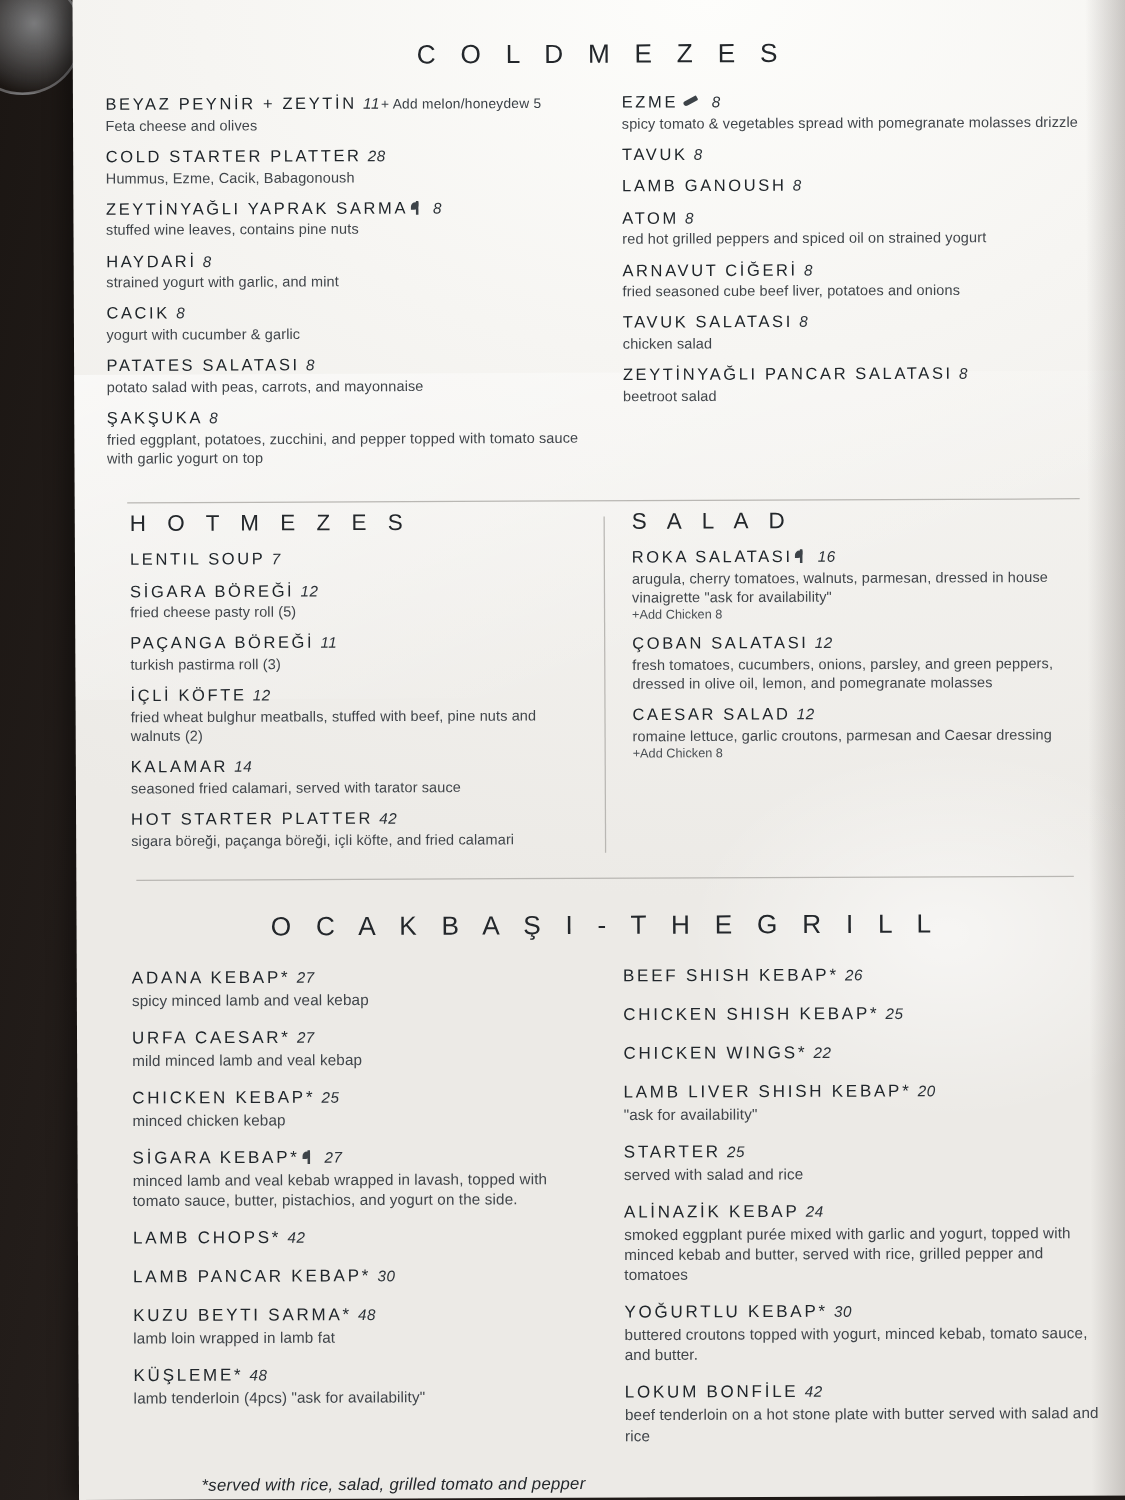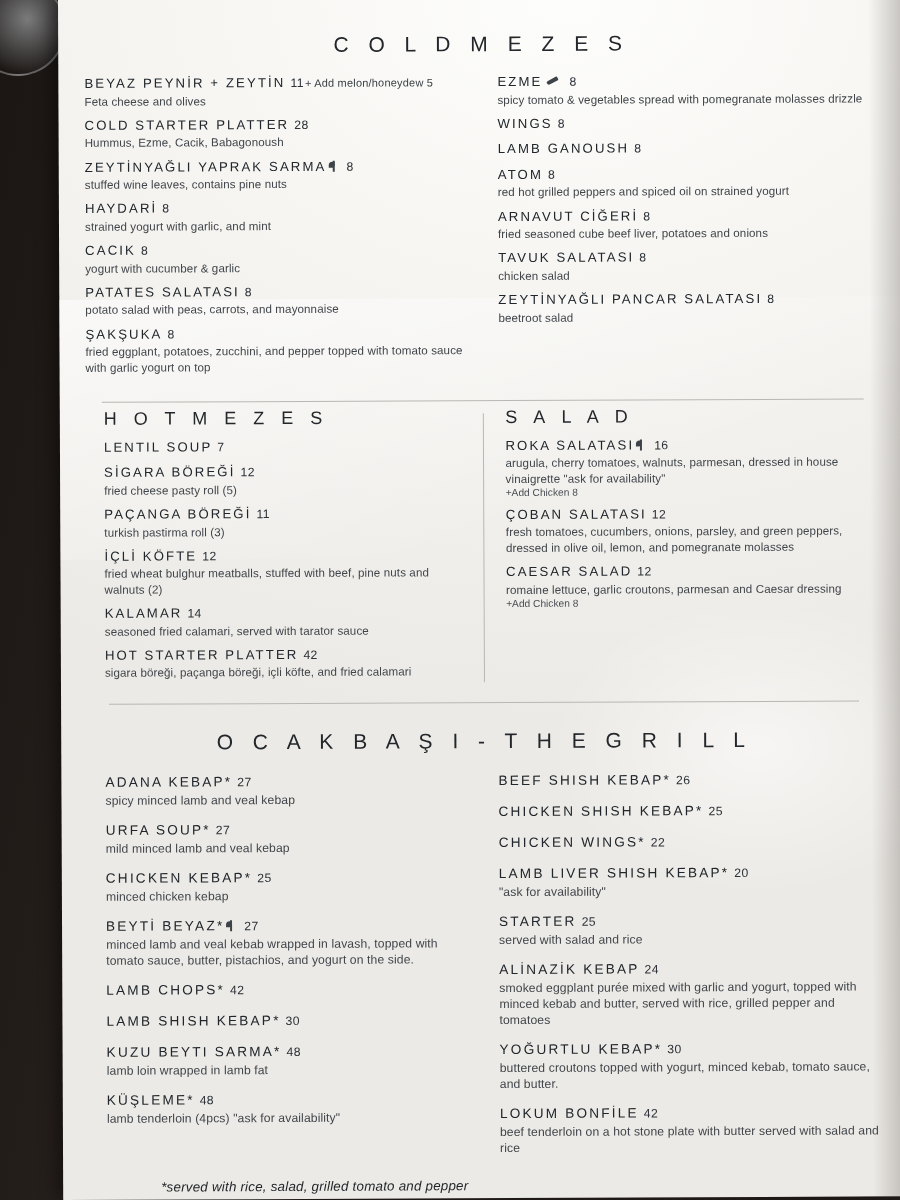--- a/index.html
+++ b/index.html
@@ -97,20 +97,21 @@
     font-size: 13.2px;
     letter-spacing: 2.1px;
     color: #20262b;
     line-height: 1.25;
   }
   .item-price {
     font-size: 12.2px;
     letter-spacing: .4px;
     color: #2c3238;
     margin-left: 5px;
+    font-style: italic;
   }
   .item-extra {
     font-size: 11px;
     letter-spacing: .2px;
     color: #3a4046;
     margin-left: 1px;
   }
   .item-desc {
     font-size: 11.6px;
     line-height: 1.32;
@@ -237,21 +238,21 @@
         </div>
 
         <div class="col right">
 
           <div class="item">
             <div class="item-name"><span>EZME</span><span class="chili-icon"></span><span class="item-price">8</span></div>
             <div class="item-desc">spicy tomato &amp; vegetables spread with pomegranate molasses drizzle</div>
           </div>
 
           <div class="item">
-            <div class="item-name"><span>WINGS</span><span class="item-price">8</span></div>
+            <div class="item-name"><span>TAVUK</span><span class="item-price">8</span></div>
           </div>
 
           <div class="item">
             <div class="item-name"><span>LAMB GANOUSH</span><span class="item-price">8</span></div>
           </div>
 
           <div class="item">
             <div class="item-name"><span>ATOM</span><span class="item-price">8</span></div>
             <div class="item-desc">red hot grilled peppers and spiced oil on strained yogurt</div>
           </div>
@@ -334,36 +335,36 @@
       <div class="section-title grill">O C A K B A Ş I   -   T H E   G R I L L</div>
 
       <div class="grill-cols">
         <div class="col left">
 
           <div class="item">
             <div class="item-name"><span>ADANA KEBAP*</span><span class="item-price">27</span></div>
             <div class="item-desc">spicy minced lamb and veal kebap</div>
           </div>
           <div class="item">
-            <div class="item-name"><span>URFA SOUP*</span><span class="item-price">27</span></div>
+            <div class="item-name"><span>URFA CAESAR*</span><span class="item-price">27</span></div>
             <div class="item-desc">mild minced lamb and veal kebap</div>
           </div>
           <div class="item">
             <div class="item-name"><span>CHICKEN KEBAP*</span><span class="item-price">25</span></div>
             <div class="item-desc">minced chicken kebap</div>
           </div>
           <div class="item">
-            <div class="item-name"><span>BEYTİ BEYAZ*</span><span class="veg-icon"></span><span class="item-price">27</span></div>
+            <div class="item-name"><span>SİGARA KEBAP*</span><span class="veg-icon"></span><span class="item-price">27</span></div>
             <div class="item-desc">minced lamb and veal kebab wrapped in lavash, topped with tomato sauce, butter, pistachios, and yogurt on the side.</div>
           </div>
           <div class="item">
             <div class="item-name"><span>LAMB CHOPS*</span><span class="item-price">42</span></div>
           </div>
           <div class="item">
-            <div class="item-name"><span>LAMB SHISH KEBAP*</span><span class="item-price">30</span></div>
+            <div class="item-name"><span>LAMB PANCAR KEBAP*</span><span class="item-price">30</span></div>
           </div>
           <div class="item">
             <div class="item-name"><span>KUZU BEYTI SARMA*</span><span class="item-price">48</span></div>
             <div class="item-desc">lamb loin wrapped in lamb fat</div>
           </div>
           <div class="item">
             <div class="item-name"><span>KÜŞLEME*</span><span class="item-price">48</span></div>
             <div class="item-desc">lamb tenderloin (4pcs) "ask for availability"</div>
           </div>
 

